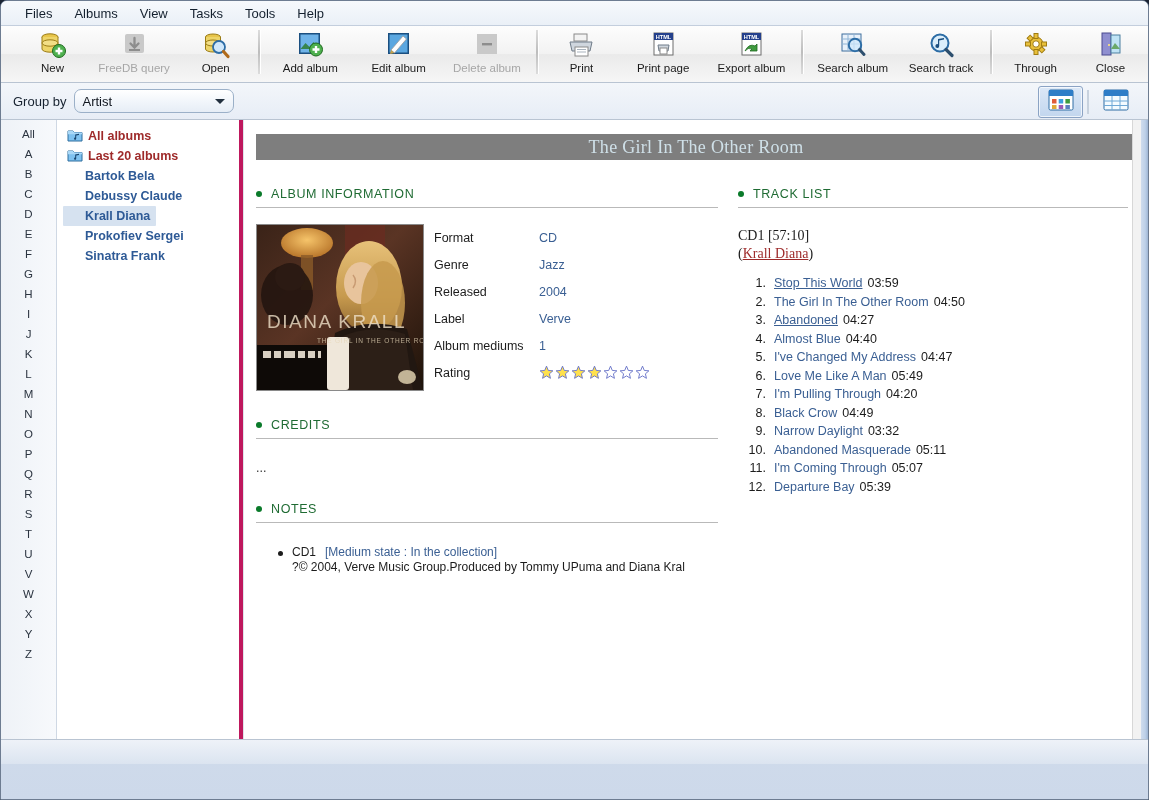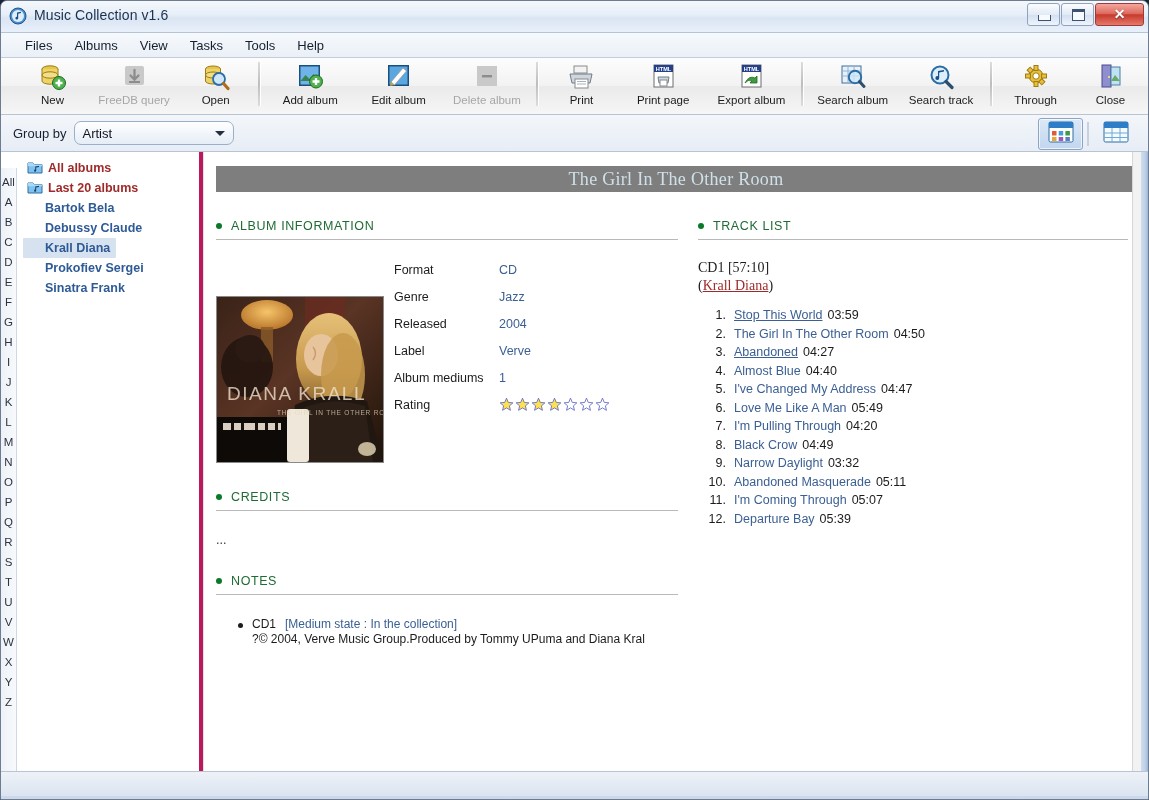--- a/index.html
+++ b/index.html
@@ -141,27 +141,26 @@
   }
   .vsep { width:2px; height:24px; background:#c8d2de; margin:0 4px; }
   
   .body {
     position: relative;
     height: 619px;
     display: flex;
     background: #fff;
   }
   .alpha-rail {
-    width: 16px;
+    width: 56px;
     background: linear-gradient(90deg,#eef2f7 0%,#f7f9fc 100%);
     border-right: 1px solid #cfd8e4;
     display: flex; flex-direction: column; align-items: center;
     padding-top: 4px;
     box-sizing: border-box;
-    margin-top: 16px;
   }
   .alpha {
     font-size: 11.5px; color: #2b3440;
     height: 20px; line-height: 20px;
     width: 100%; text-align: center;
   }
   .alpha.all { font-size: 11.5px; }
   .tree {
     width: 186px;
     background: #fff;
@@ -222,21 +221,20 @@
     font-family: "Liberation Sans", sans-serif;
   }
   .rule { height: 1px; background: #b9b9b9; margin-right: 8px; }
   .info-area { display: flex; margin-top: 16px; }
   .cover {
     width: 166px; height: 165px;
     flex: none;
     border: 1px solid #8a8a8a;
     position: relative; overflow: hidden;
     background: #f0abfc;
-    margin-top: 40px;
   }
   .cover-svg { position:absolute; inset:0; width:100%; height:100%; }
   .fields { margin-left: 10px; flex: 1; }
   .field-row { display: flex; height: 27px; align-items: center; }
   .field-key { width: 105px; font-size: 12.5px; color: #1c1c1c; }
   .field-val { font-size: 12.5px; color: #3a5f93; }
   .stars { display: flex; gap: 1px; align-items: center; }
   .dots-text { font-size: 12.5px; color: #333; margin-top: 22px; }
   .notes-body { margin-top: 22px; padding-left: 22px; }
   .note-line { display: flex; align-items: flex-start; font-size: 12px; color: #1c1c1c; }
@@ -280,41 +278,20 @@
   .edge-right {
     position: absolute; right: 0; top: 0; bottom: 0; width: 7px;
     background: linear-gradient(90deg,#cfdced 0%,#bdd0e8 60%,#9fb6d4 100%);
   }
 </style>
 </head>
 <body>
 
 <div class="window">
 
-  <div class="titlebar">
-    <span class="app-icon">
-      <svg viewBox="0 0 18 18" width="18" height="18">
-        <circle cx="9" cy="9" r="8" fill="#4a8fd6" stroke="#23557f" stroke-width="1"></circle>
-        <circle cx="9" cy="9" r="6" fill="#dfeefb"></circle>
-        <path d="M8 5.5 L12 4.7 L12 6 L9.2 6.7 L9.2 11 A1.4 1.4 0 1 1 8.3 9.9 L8 9.9 Z" fill="#1b4f80"></path>
-      </svg>
-    </span>
-    <span class="title-text">Music Collection v1.6</span>
-    <div class="winbtns">
-      <div class="wbtn">
-        <span class="glyph-min"></span>
-      </div>
-      <div class="wbtn">
-        <span class="glyph-max"></span>
-      </div>
-      <div class="wbtn close">
-        <span class="glyph-close">✕</span>
-      </div>
-    </div>
-  </div>
 
   <div class="menubar">
     <div class="menu-item">Files</div>
     <div class="menu-item">Albums</div>
     <div class="menu-item">View</div>
     <div class="menu-item">Tasks</div>
     <div class="menu-item">Tools</div>
     <div class="menu-item">Help</div>
   </div>
 

